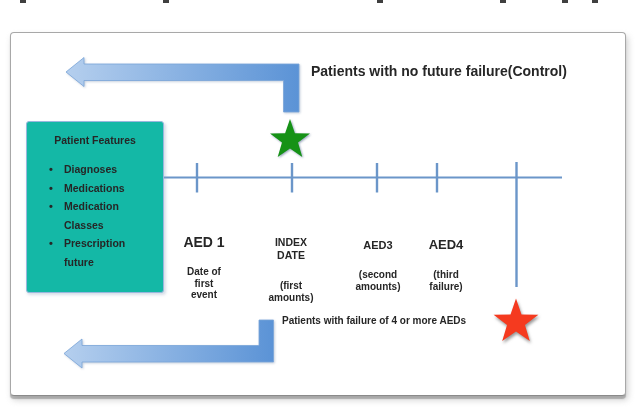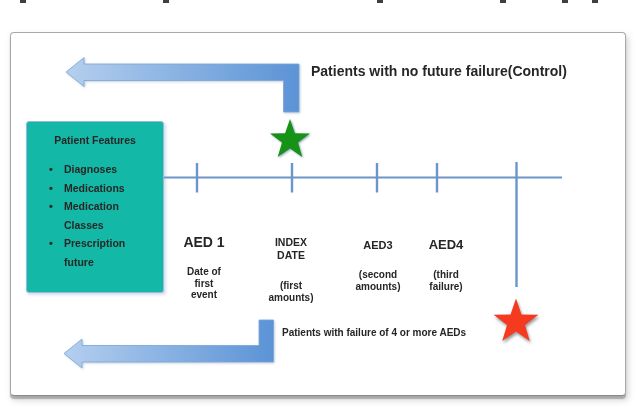--- a/index.html
+++ b/index.html
@@ -14,21 +14,21 @@
   .frame {
     position:absolute; left:10px; top:32px; width:616px; height:364px;
     border:1.5px solid #a8a8a8; border-bottom-color:#8a8a8a; border-radius:4px;
     box-shadow:0 2.5px 1px rgba(110,110,110,.45), 2px 4px 6px rgba(150,150,150,.45);
     background:#ffffff;
   }
   svg.overlay { position:absolute; left:0; top:0; width:640px; height:412px; }
   .lbl { position:absolute; color:#262626; }
   .top-arrow-label { left:311px; top:65px; font-size:14px; line-height:13px; font-weight:600; }
   .bottom-arrow-label { left:282px; top:314px; font-size:10px; line-height:14.5px; font-weight:600; }
-  .bottom-arrow-label span { display:block;margin-top:12px; }
+  .bottom-arrow-label span { display:block; }
 
   .pf-box {
     position:absolute; left:26px; top:121px; width:138px; height:172px;
     background:#14b8a6; border:1.5px solid #98b7dd; border-radius:3px;
     box-shadow:1.5px 2px 3px rgba(140,160,190,.35);
   }
   .pf-title { margin-top:12px; text-align:center; font-size:10.5px; font-weight:600; }
   .pf-list { list-style:none; margin-top:14px; padding-left:37px; }
   .pf-list li {
     position:relative; font-size:10.5px; font-weight:600; line-height:18.5px;

